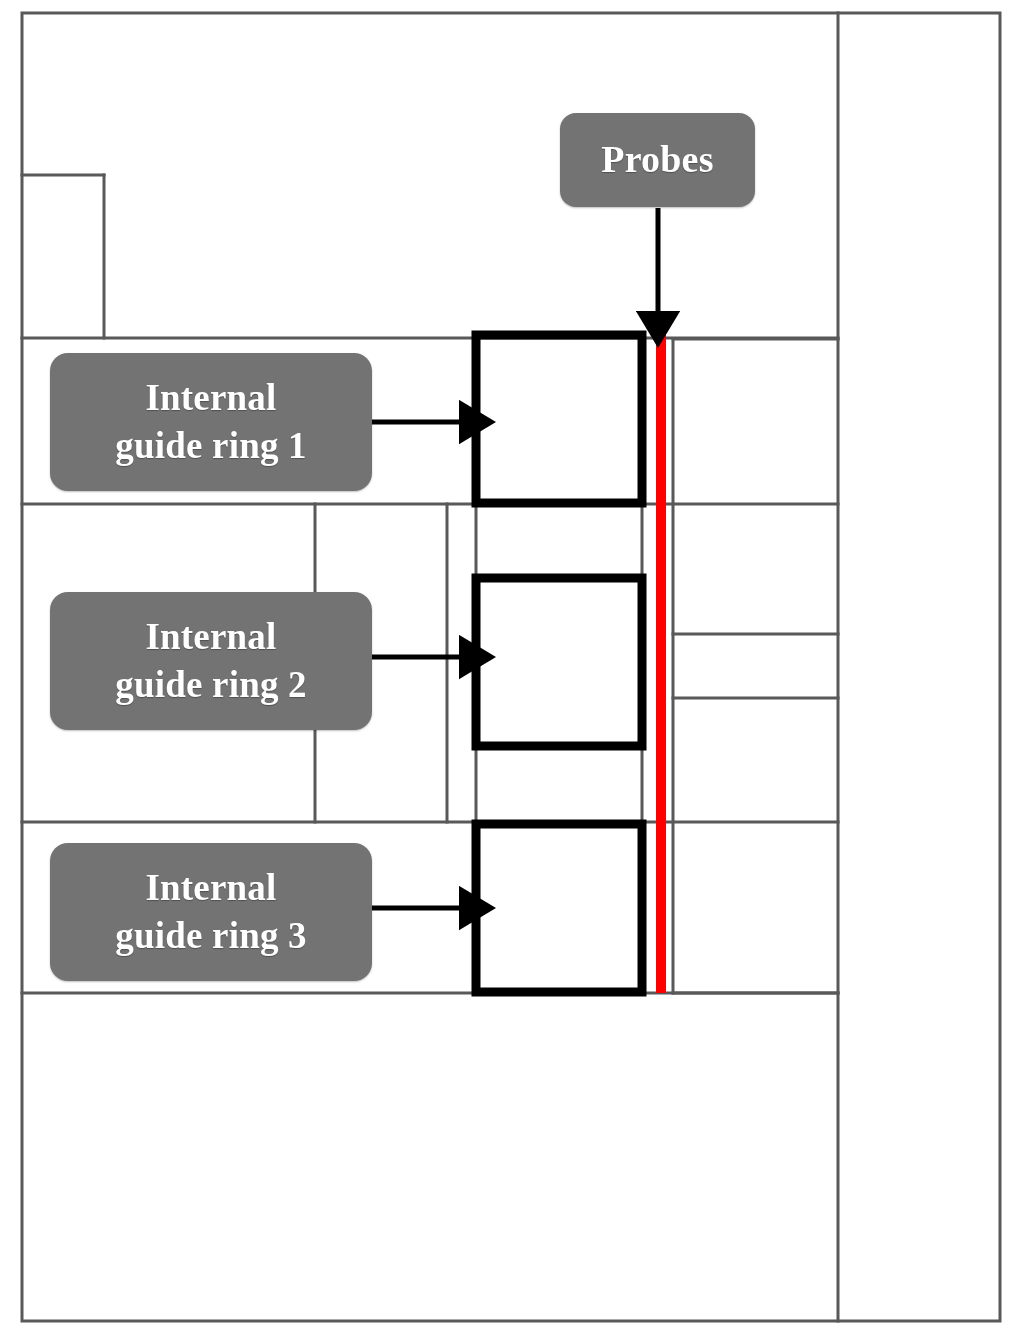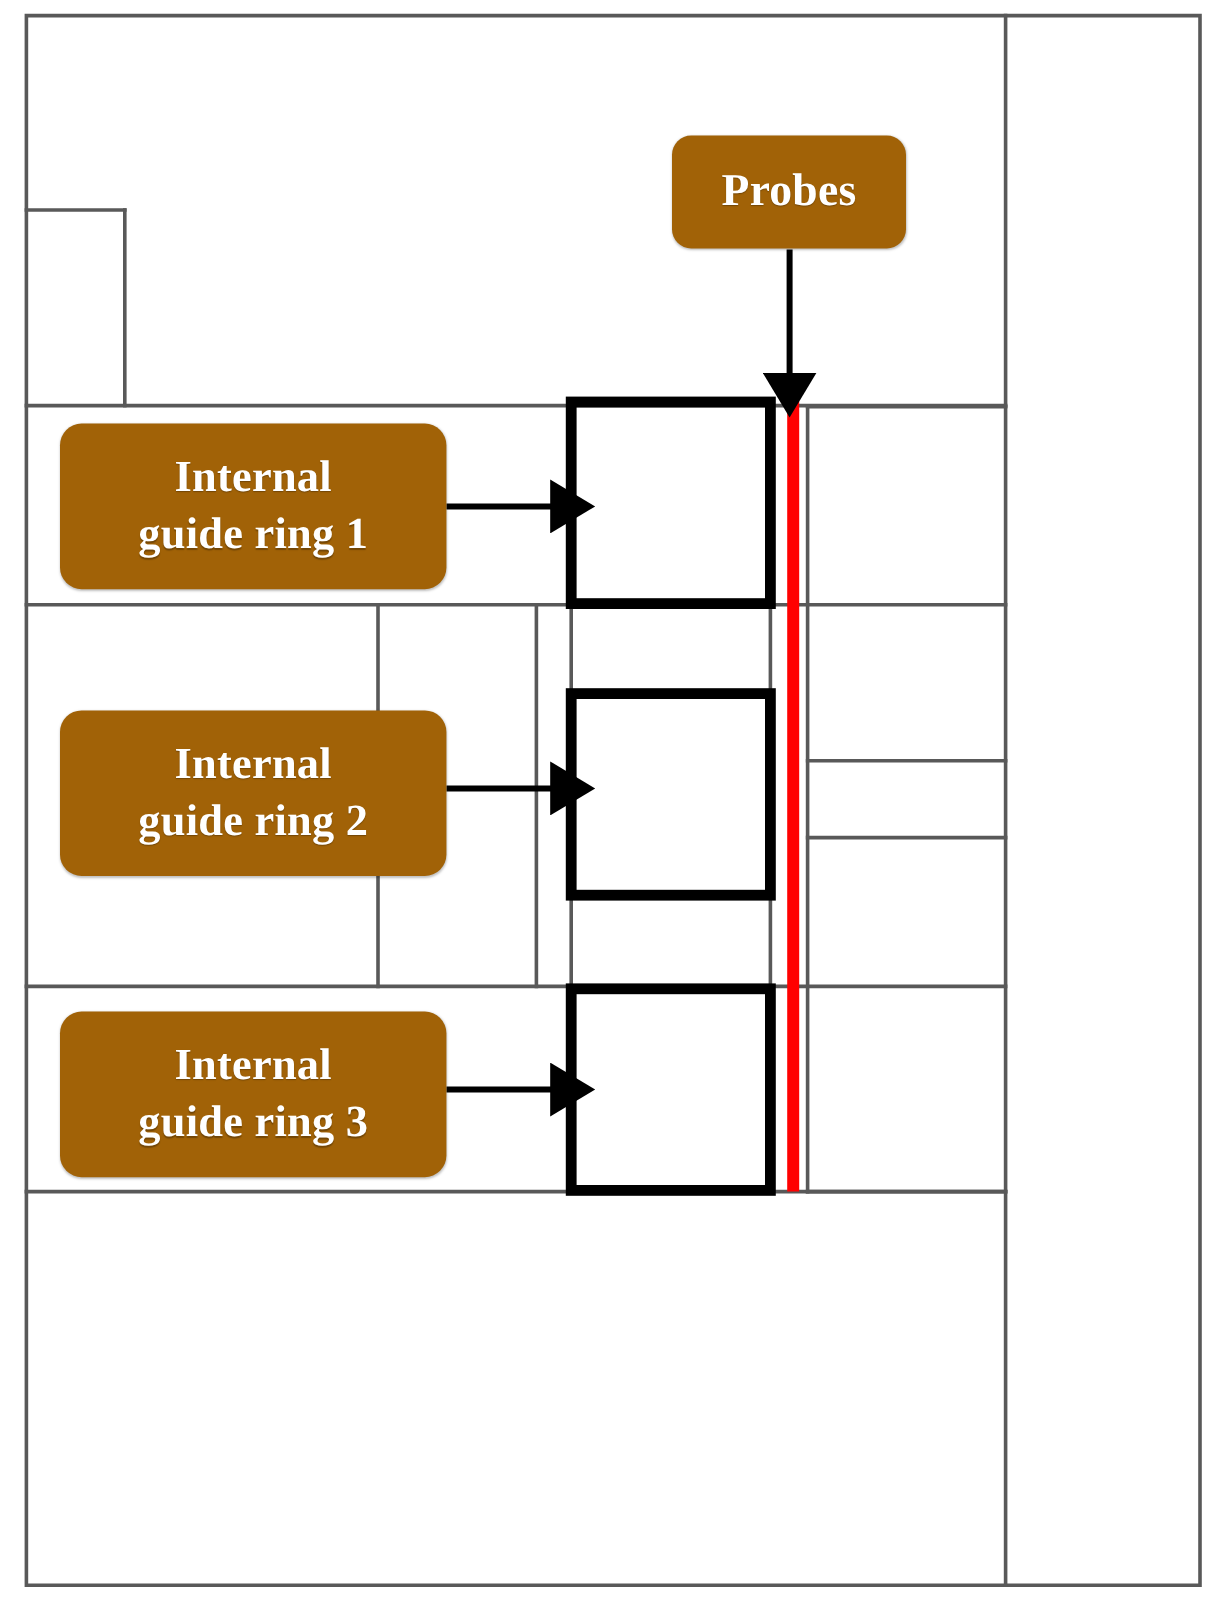--- a/index.html
+++ b/index.html
@@ -17,21 +17,21 @@
   }
   #linework {
     position: absolute;
     left: 0;
     top: 0;
     width: 1017px;
     height: 1341px;
   }
   .callout {
     position: absolute;
-    background: #a16207;
+    background: #737373;
     border-radius: 18px;
     color: #ffffff;
     font-weight: bold;
     display: flex;
     align-items: center;
     justify-content: center;
     text-align: center;
     line-height: 1.30;
     box-shadow: 0 1px 2px rgba(0,0,0,0.25);
     letter-spacing: 0.2px;

